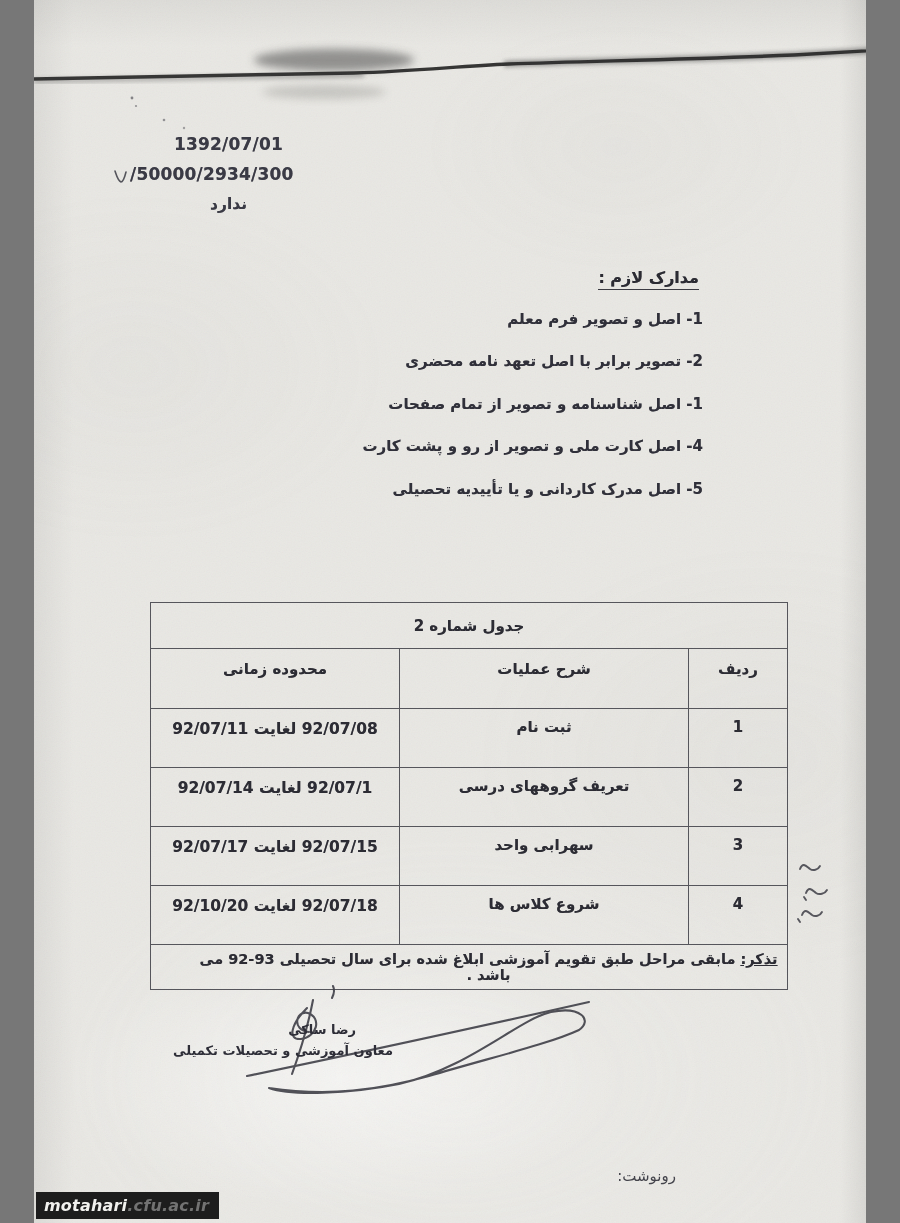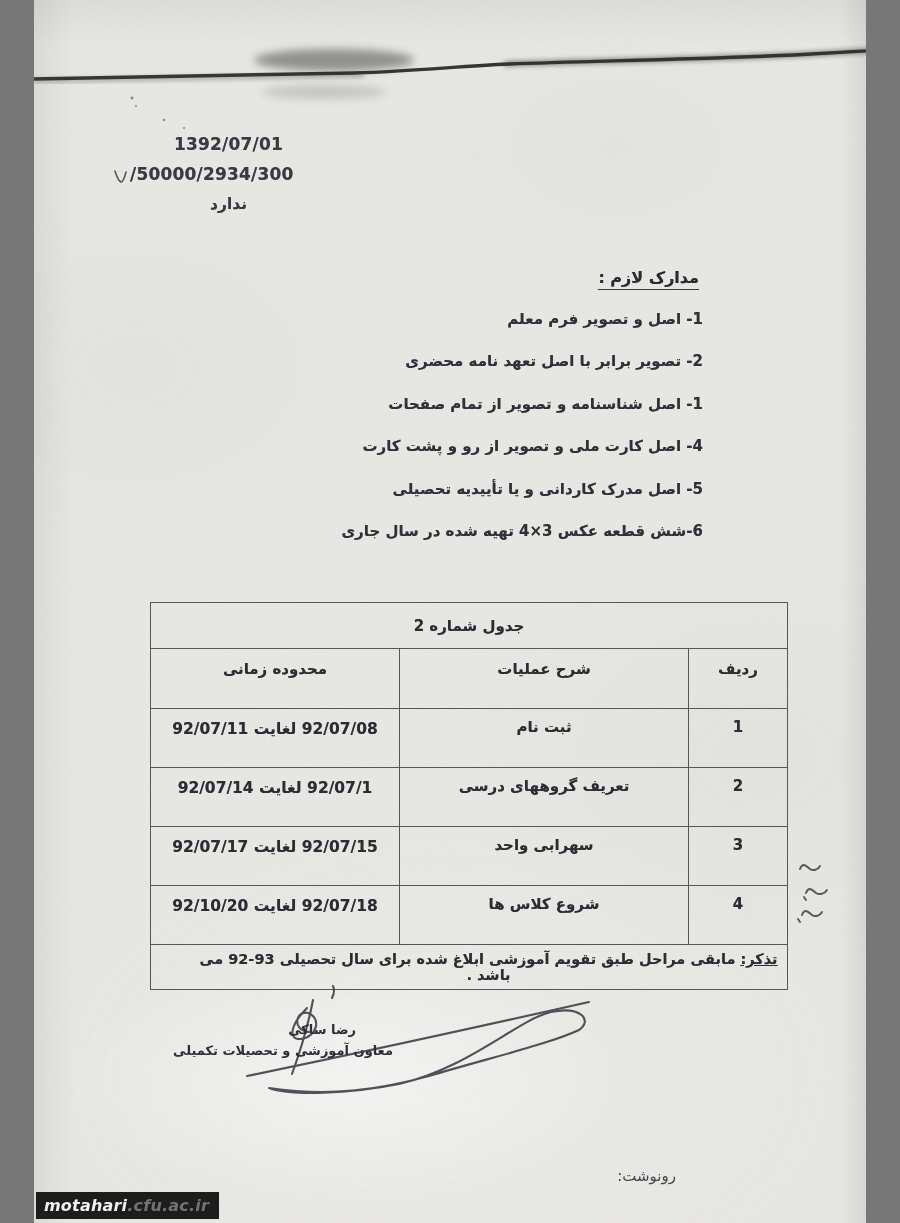--- a/index.html
+++ b/index.html
@@ -144,21 +144,20 @@
     </g>
   </svg>
 
   <div class="abs docs-heading rtl">مدارک لازم :</div>
   <div class="abs docs-list">
     <span class="doc-item">1- اصل و تصویر فرم معلم</span>
     <span class="doc-item">2- تصویر برابر با اصل تعهد نامه محضری</span>
     <span class="doc-item">1- اصل شناسنامه و تصویر از تمام صفحات</span>
     <span class="doc-item">4- اصل کارت ملی و تصویر از رو و پشت کارت</span>
     <span class="doc-item">5- اصل مدرک کاردانی و یا تأییدیه تحصیلی</span>
-    <span class="doc-item">6-شش قطعه عکس 3×4 تهیه شده در سال جاری</span>
   </div>
 
   <div class="abs doc-table">
     <table>
       <colgroup>
           <col class="col-num">
           <col class="col-op">
           <col class="col-time">
         </colgroup>
       <tbody>

